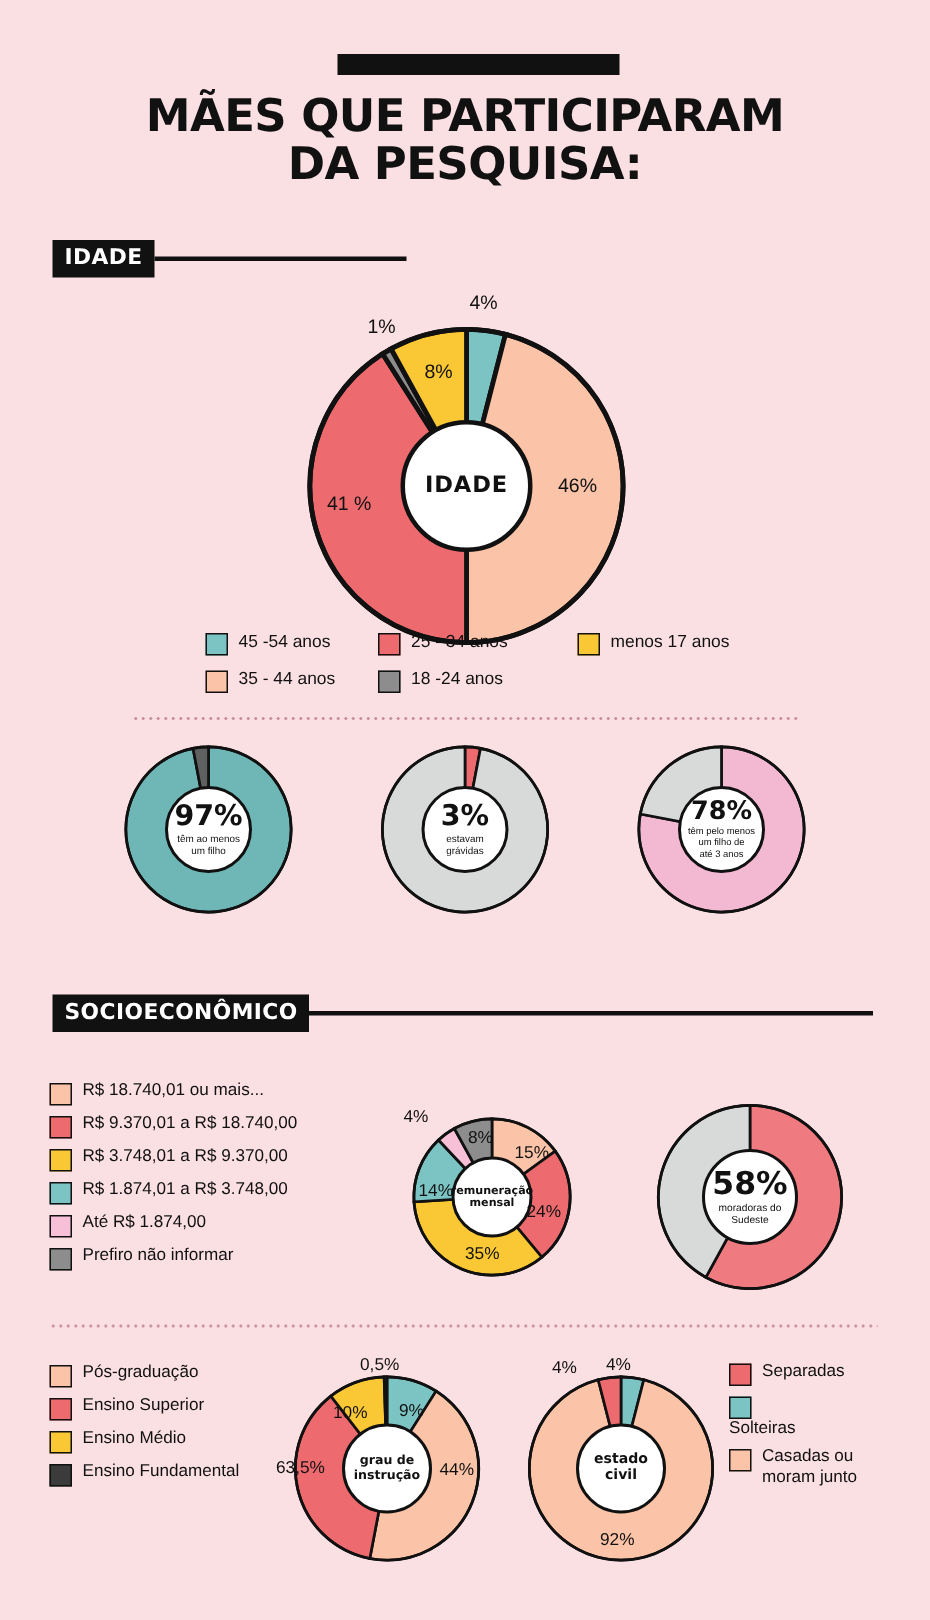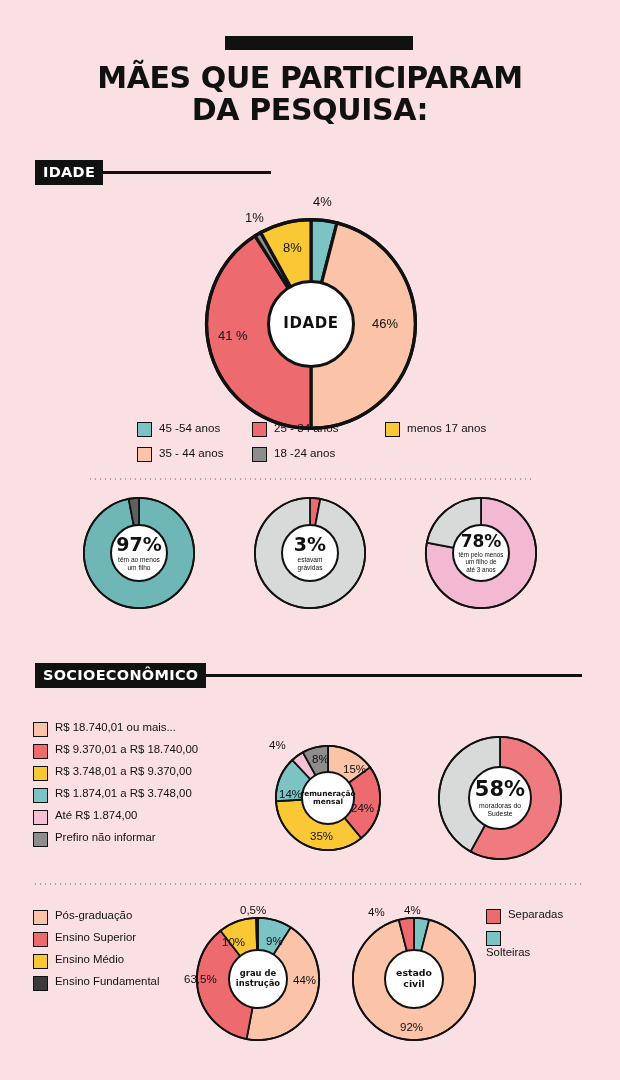--- a/index.html
+++ b/index.html
@@ -342,15 +342,20 @@
 
   <div class="legend" style="left:486px; top:908px; width:130px;">
     <div class="lrow">
       <div class="sw" style="background:#ed6a6f;"></div>
       <div class="ltx">Separadas</div>
     </div>
     <div class="lrow" style="margin-top:5px;flex-direction:column;">
       <div class="sw" style="background:#7cc3c3;"></div>
       <div class="ltx">Solteiras</div>
     </div>
+    <div class="lrow" style="margin-top:5px;">
+      <div class="sw" style="background:#fbc3a7;"></div>
+      <div class="ltx">Casadas ou
+moram junto</div>
+    </div>
   </div>
 
 </div>
 
 </body></html>

